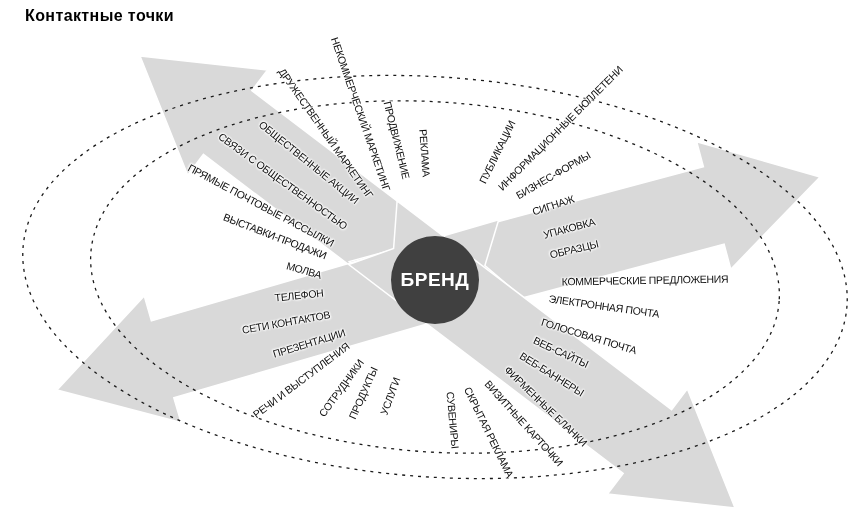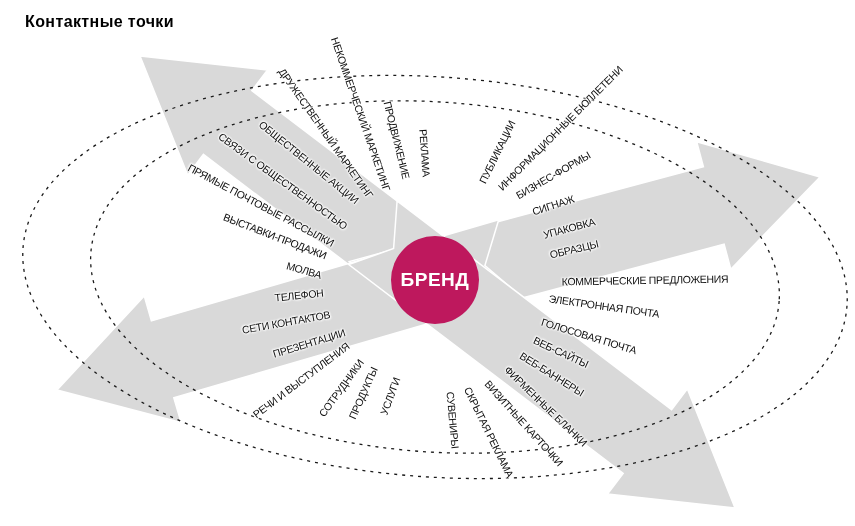--- a/index.html
+++ b/index.html
@@ -1,19 +1,19 @@
 <!DOCTYPE html>
 <html><head>
 <meta charset="utf-8">
 <style>
   html,body{margin:0;padding:0;background:#ffffff;}
   body{width:855px;height:526px;position:relative;overflow:hidden;
        font-family:"Liberation Sans",sans-serif;}
   .stage{position:absolute;inset:0;width:855px;height:526px;}
-  .title{position:absolute;left:25px;top:13px;font-size:16px;font-weight:bold;
+  .title{position:absolute;left:25px;top:7px;font-size:16px;font-weight:bold;
          color:#000;letter-spacing:.4px;margin:0;}
   svg.layer{position:absolute;left:0;top:0;}
   .labels{position:absolute;left:0;top:0;width:855px;height:526px;}
   .tp{position:absolute;font-size:10.5px;letter-spacing:-0.3px;color:#101010;
       white-space:nowrap;transform-origin:center center;
       text-shadow:0 0 2px #fff,0 0 2px #fff,0 0 3px #fff,1px 1px 2px #fff,-1px -1px 2px #fff;}
   .brand{position:absolute;width:88px;height:88px;border-radius:50%;
          display:flex;align-items:center;justify-content:center;
          font-weight:bold;font-size:19px;letter-spacing:.5px;}
 </style>
@@ -63,16 +63,16 @@
       <div class="tp" style="left: 604px; top: 306px; transform: translate(-50%, -50%) rotate(8deg);">ЭЛЕКТРОННАЯ ПОЧТА</div>
       <div class="tp" style="left: 589px; top: 336px; transform: translate(-50%, -50%) rotate(17deg);">ГОЛОСОВАЯ ПОЧТА</div>
       <div class="tp" style="left: 561px; top: 352px; transform: translate(-50%, -50%) rotate(25deg);">ВЕБ-САЙТЫ</div>
       <div class="tp" style="left: 552px; top: 374px; transform: translate(-50%, -50%) rotate(32deg);">ВЕБ-БАННЕРЫ</div>
       <div class="tp" style="left: 546px; top: 406px; transform: translate(-50%, -50%) rotate(44deg);">ФИРМЕННЫЕ БЛАНКИ</div>
       <div class="tp" style="left: 524px; top: 423px; transform: translate(-50%, -50%) rotate(48deg);">ВИЗИТНЫЕ КАРТОЧКИ</div>
       <div class="tp" style="left: 489px; top: 432px; transform: translate(-50%, -50%) rotate(64deg);">СКРЫТАЯ РЕКЛАМА</div>
       <div class="tp" style="left: 453px; top: 420px; transform: translate(-50%, -50%) rotate(85deg);">СУВЕНИРЫ</div>
     </div>
 
-  <div class="brand" id="brand-hub" style="left: 391px; top: 236px; height: 88px; width: 88px; background: #be185d; color: rgb(255, 255, 255);">
+  <div class="brand" id="brand-hub" style="left: 391px; top: 236px; height: 88px; width: 88px; background: #404040; color: rgb(255, 255, 255);">
     <span>БРЕНД</span>
   </div>
 </div>
 
 </body></html>

